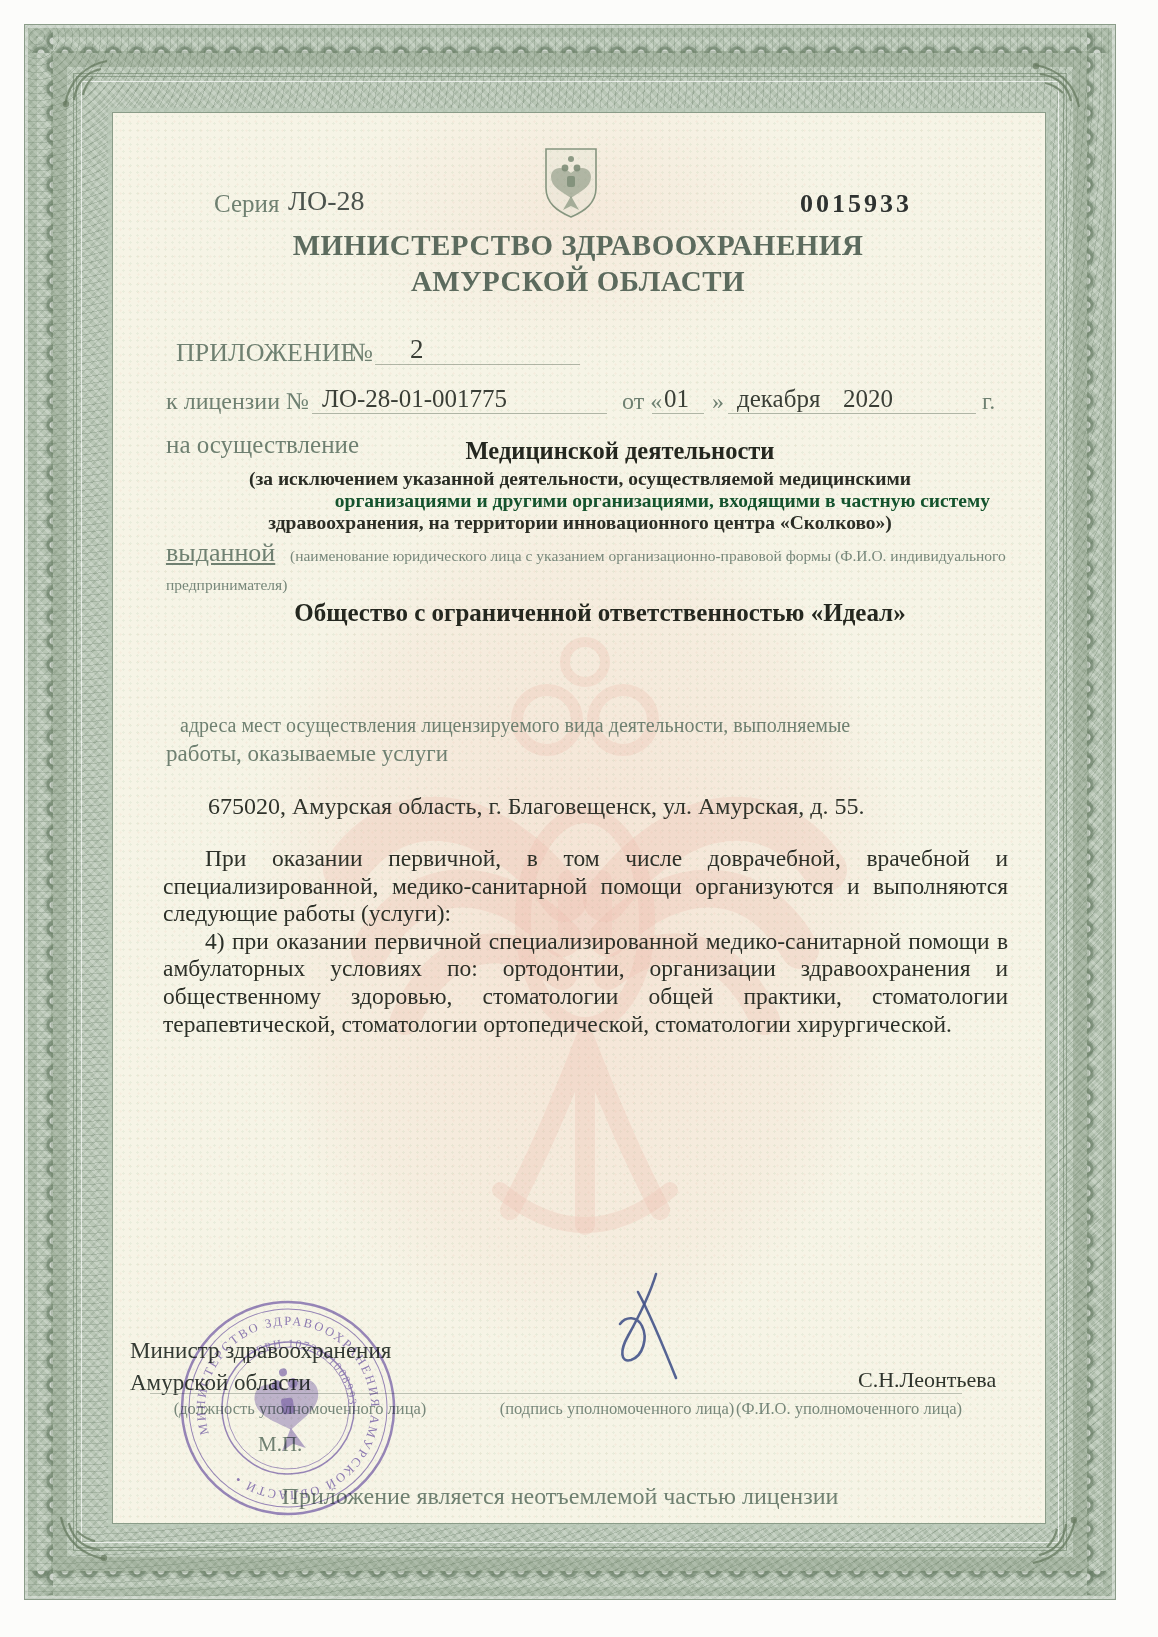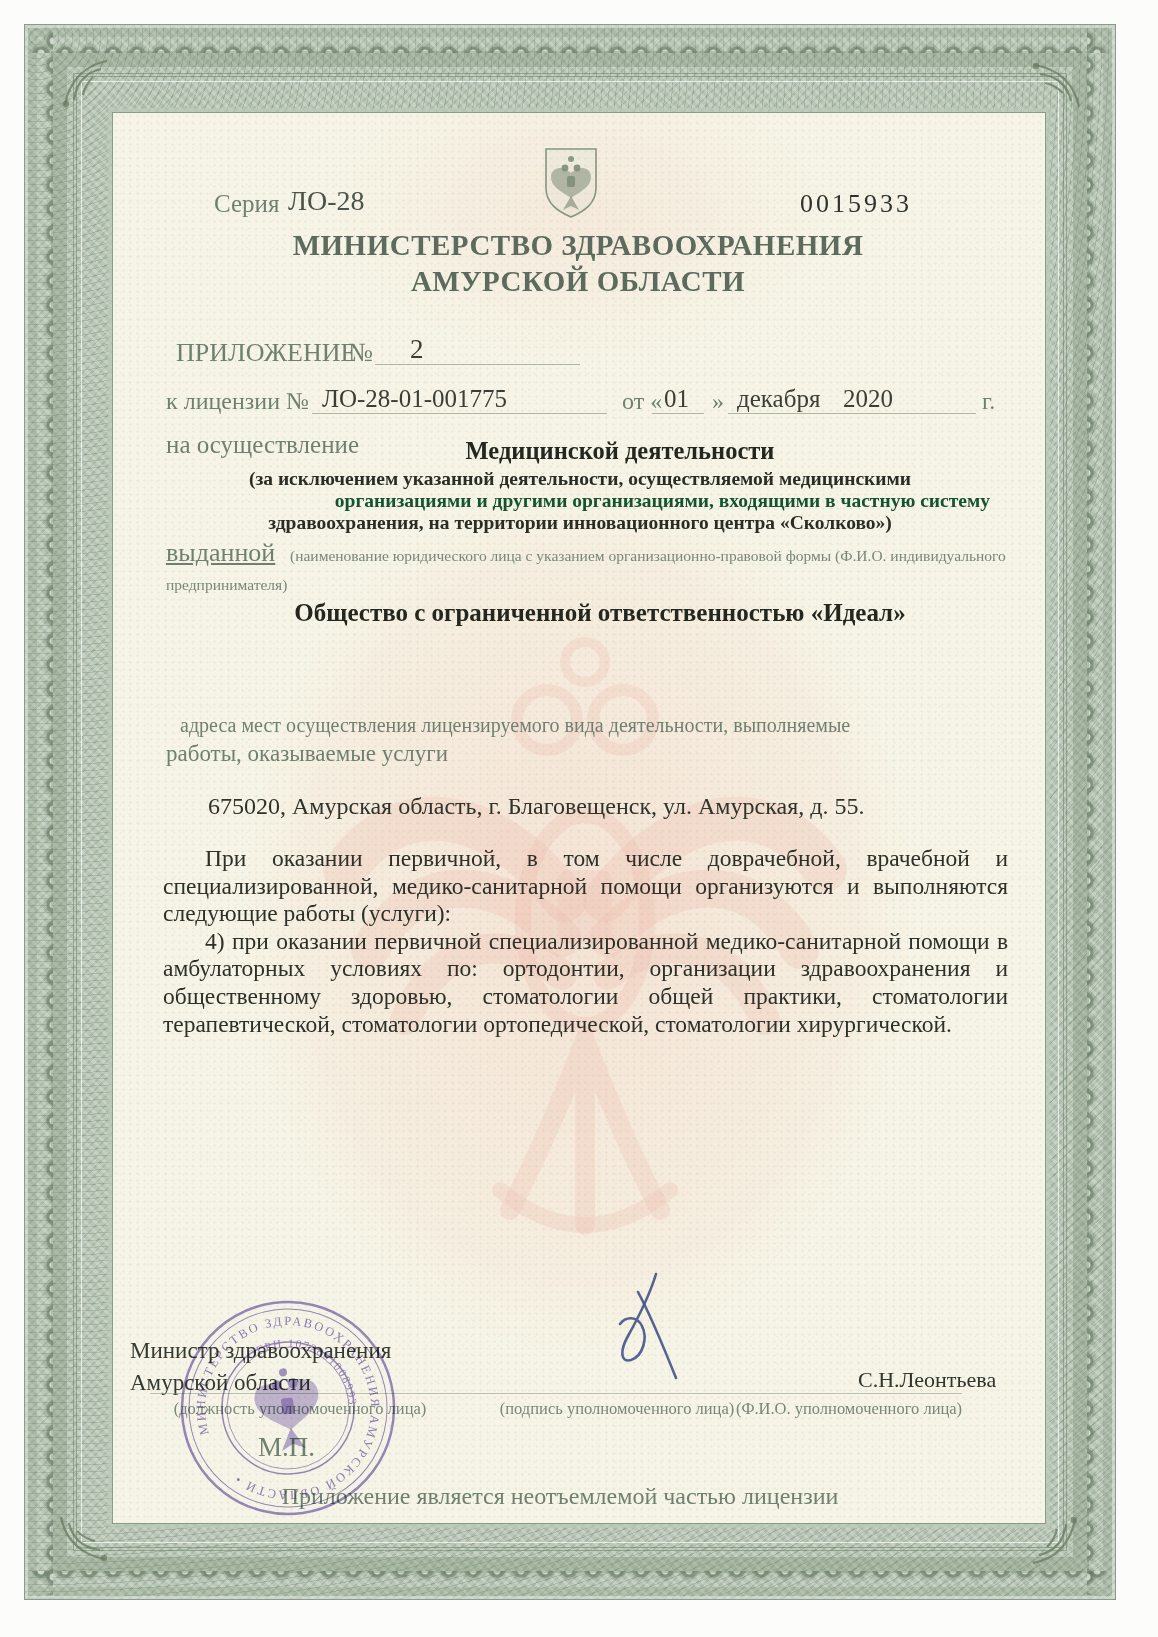--- a/index.html
+++ b/index.html
@@ -138,21 +138,21 @@
     <g fill="#7d8d77">
       <circle cx="29" cy="13" r="3" fill-opacity=".85"></circle>
       <circle cx="23" cy="22" r="3.4" fill-opacity=".9"></circle>
         <circle cx="35" cy="22" r="3.4" fill-opacity=".9"></circle>
       <path d="M29,27 C19,18 9,22 9,31 C9,41 20,46 29,52 C38,46 49,41 49,31 C49,22 39,18 29,27 Z" fill-opacity=".55"></path>
       <path d="M29,50 l-8,14 8,-4 8,4 Z" fill-opacity=".65"></path>
       <rect x="25" y="30" width="8" height="11" rx="2" fill-opacity=".85"></rect>
     </g>
   </svg>
 
-  <div class="t" style="left:800px;top:189px;font-size:26px;font-weight:normal;letter-spacing:3px;color:#2e3230;">0015933</div>
+  <div class="t" style="left:800px;top:189px;font-size:26px;font-weight:bold;letter-spacing:3px;color:#2e3230;">0015933</div>
 
   <div class="t center" style="left:112px;top:229px;width:932px;font-size:29px;font-weight:bold;letter-spacing:.5px;color:#5c6b5e;">МИНИСТЕРСТВО ЗДРАВООХРАНЕНИЯ</div>
   <div class="t center" style="left:112px;top:265px;width:932px;font-size:29px;font-weight:bold;letter-spacing:.5px;color:#5c6b5e;">АМУРСКОЙ ОБЛАСТИ</div>
 
   <div class="t green" style="left:170px;top:338px;font-size:26px;margin-left:6px;">ПРИЛОЖЕНИЕ</div>
   <div class="t green" style="left:348px;top:338px;font-size:26px;">№</div>
   <div class="t typed" style="left:410px;top:334px;font-size:27px;">2</div>
   <div class="uline" style="left:375px;top:364px;width:205px;"></div>
 
   <div class="t green" style="left:166px;top:388px;font-size:24px;">к лицензии №</div>
@@ -197,21 +197,21 @@
       <path d="M58,8 C52,28 40,52 30,70 C22,84 22,97 33,94 C45,90 50,72 44,60 C39,50 28,50 22,58"></path>
       <path d="M40,26 C52,48 66,82 78,112"></path>
     </g>
   </svg>
 
   <div class="uline" style="left:150px;top:1393px;width:812px;border-color:rgba(140,150,135,.55);"></div>
   <div class="t center green-sm" style="left:150px;top:1399px;width:300px;font-size:16.5px;">(должность уполномоченного лица)</div>
   <div class="t center green-sm" style="left:497px;top:1399px;width:240px;font-size:16.5px;">(подпись уполномоченного лица)</div>
   <div class="t center green-sm" style="left:728px;top:1399px;width:242px;font-size:16.5px;">(Ф.И.О. уполномоченного лица)</div>
 
-  <div class="t green" style="left:258px;top:1432px;font-size:27px;">М.П.</div>
+  <div class="t green" style="left:258px;top:1432px;font-size:21px;">М.П.</div>
   <div class="t center green" style="left:140px;top:1483px;width:840px;font-size:24px;">Приложение является неотъемлемой частью лицензии</div>
 
   <svg class="stamp" viewBox="0 0 232 232">
     <g stroke="#7a63b8" fill="none" stroke-opacity=".85">
       <circle cx="116" cy="116" r="106" stroke-width="2.5"></circle>
       <circle cx="116" cy="116" r="99" stroke-width="1"></circle>
       <circle cx="116" cy="116" r="66" stroke-width="1.5"></circle>
       <circle cx="116" cy="116" r="61" stroke-width=".8"></circle>
     </g>
     <defs>

